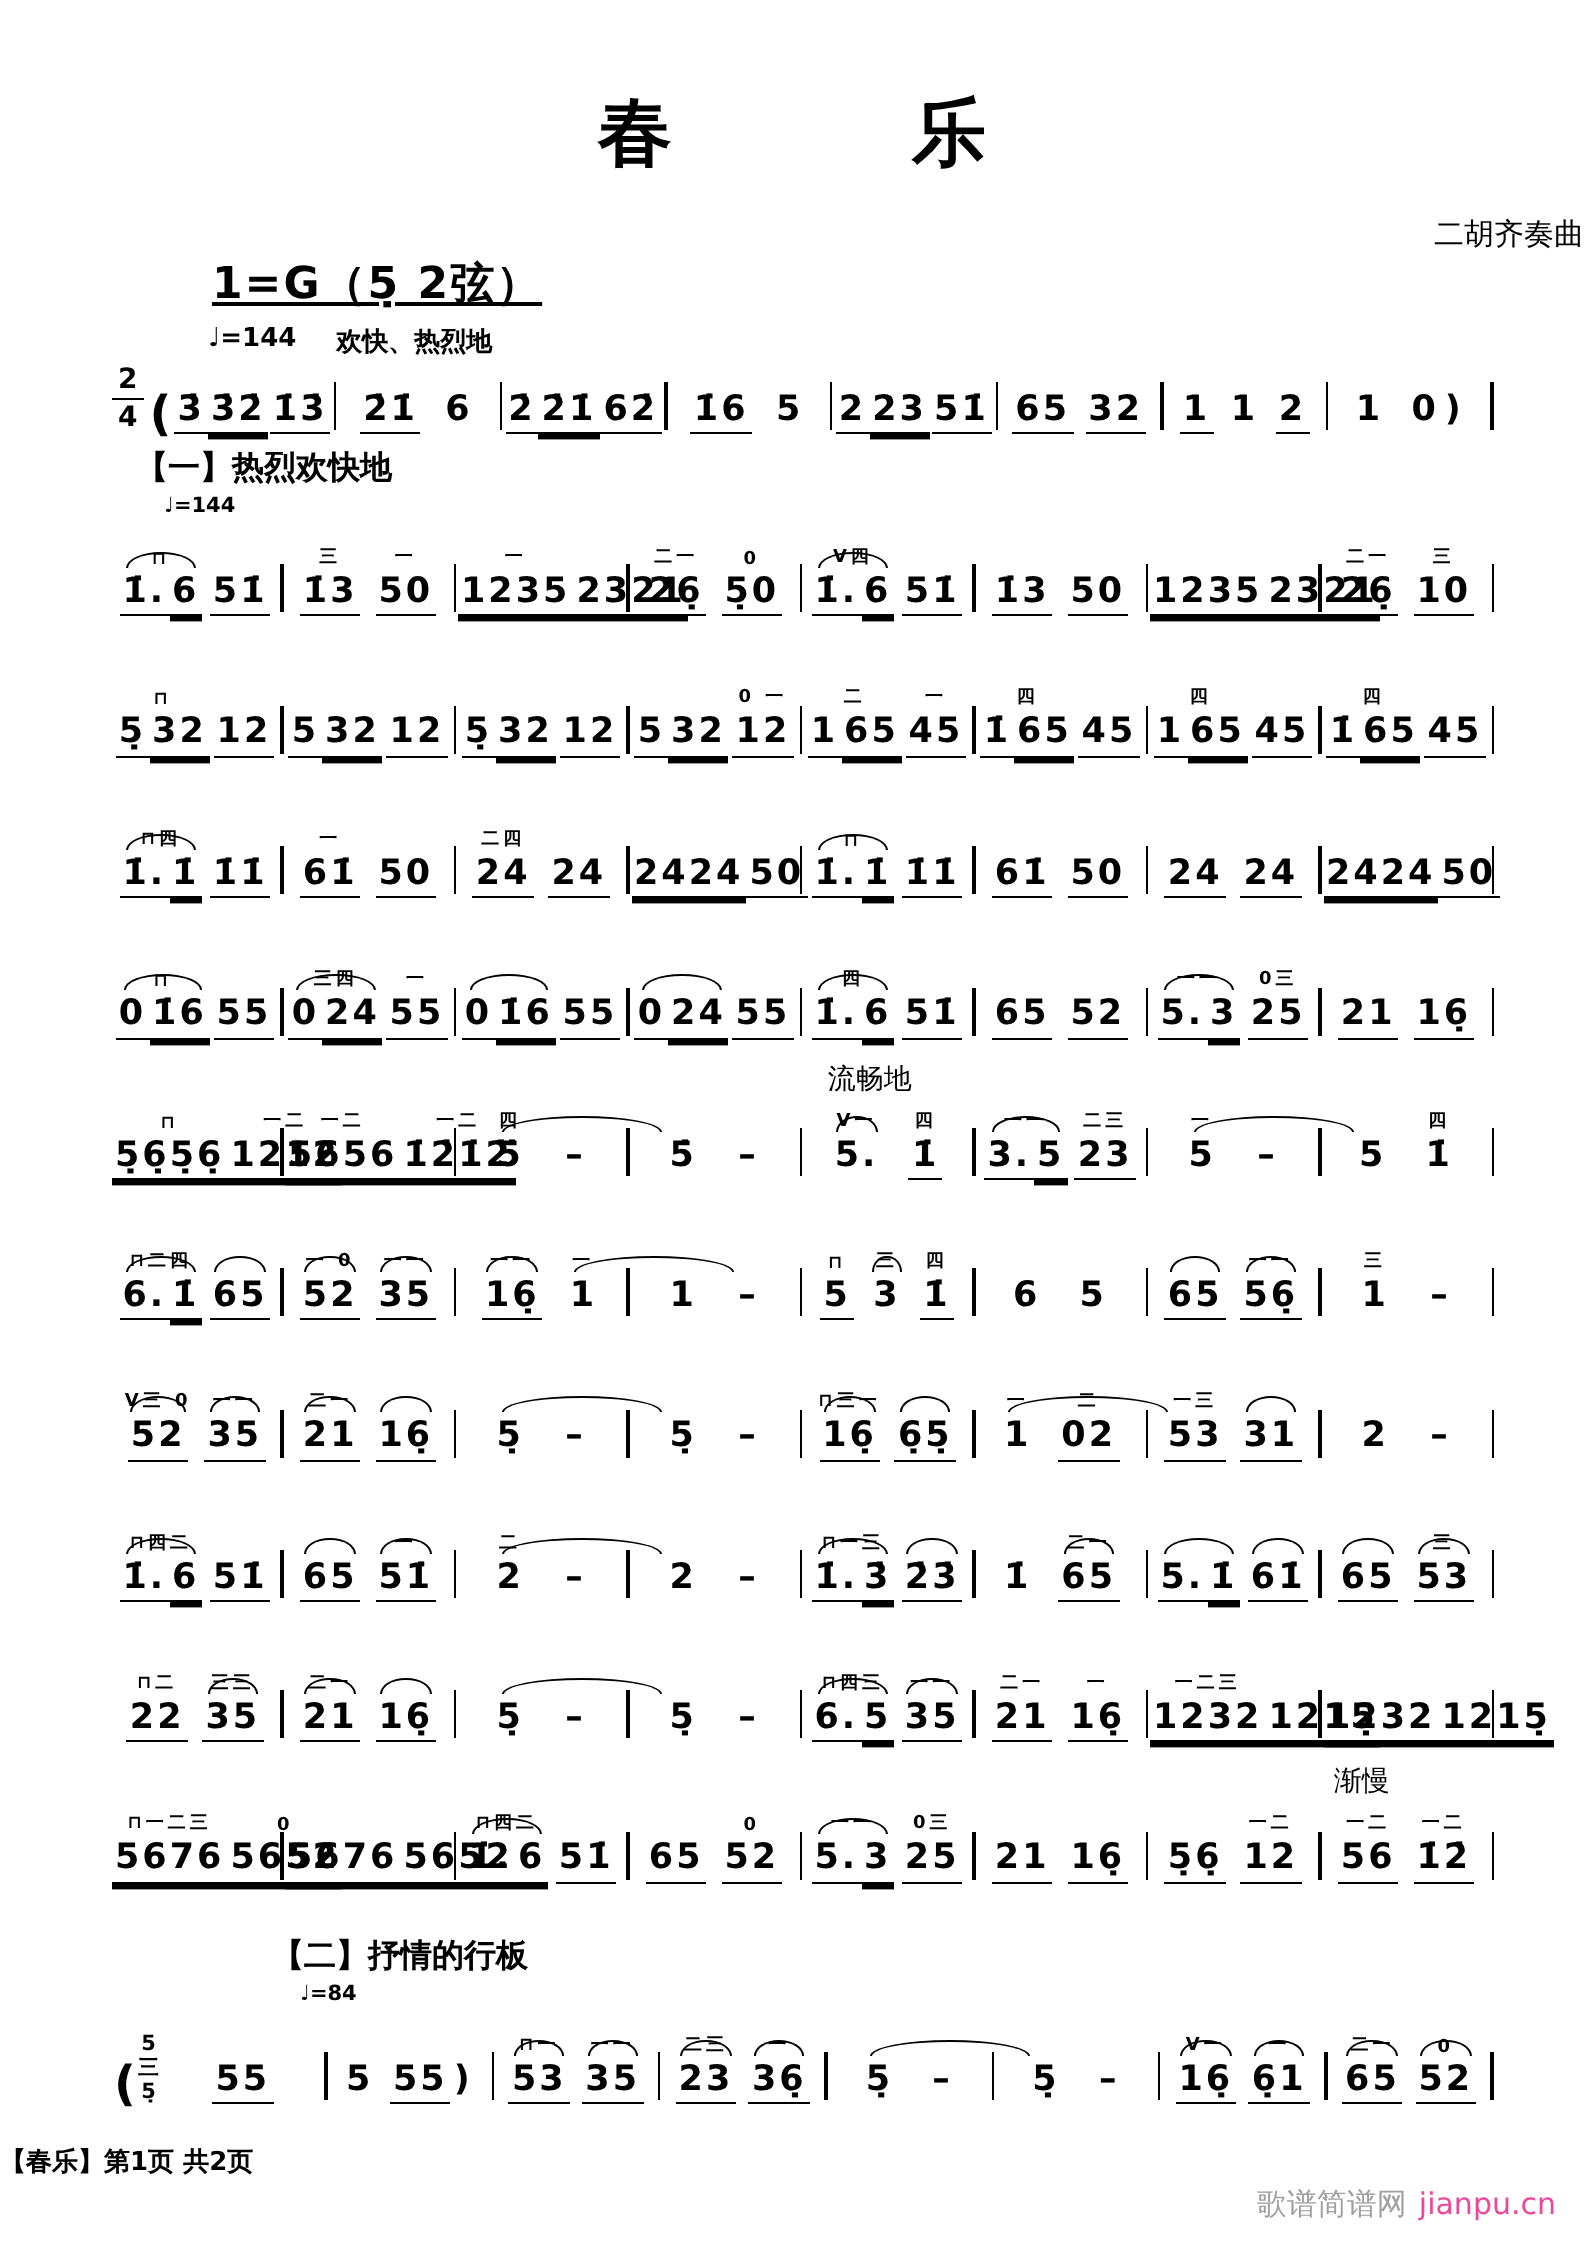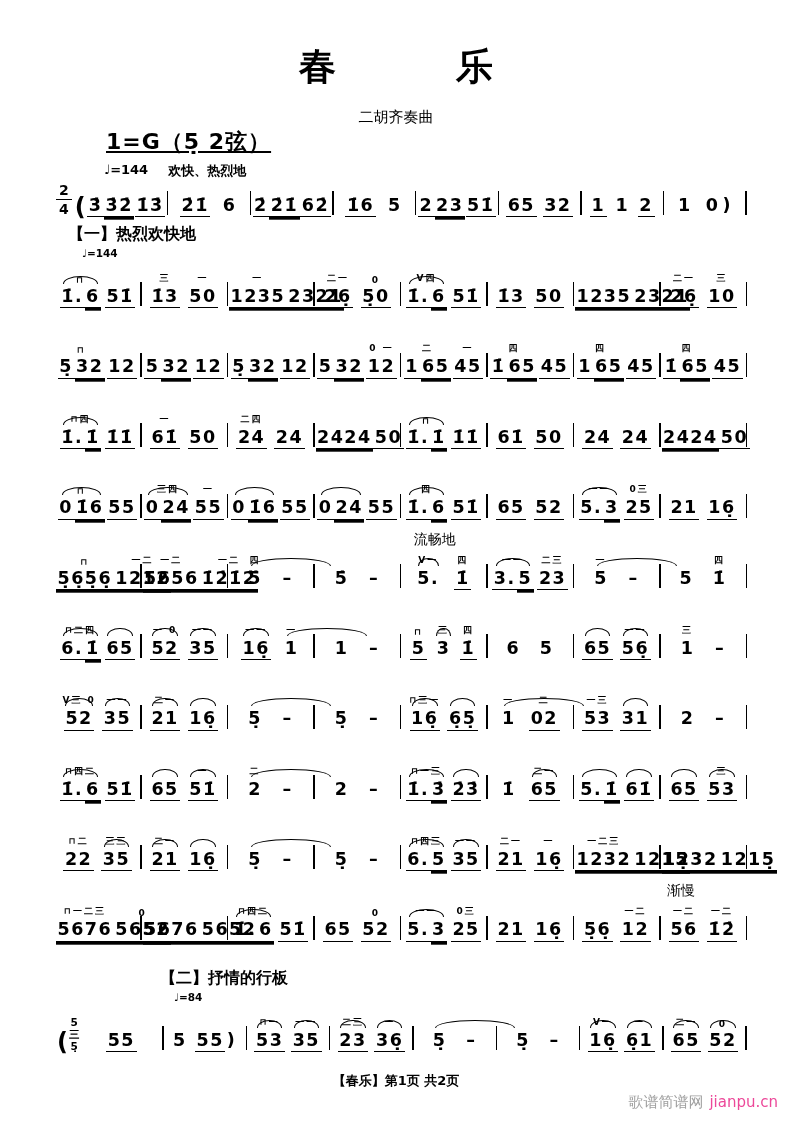--- a/index.html
+++ b/index.html
@@ -1,21 +1,21 @@
 <!DOCTYPE html>
 <html><head>
 <meta charset="utf-8">
 <style>
   html,body{margin:0;padding:0;background:#777;}
   .page{width:792px;height:1121px;background:#fff;position:relative;overflow:hidden;
         font-family:"DejaVu Sans","Liberation Sans",sans-serif;color:#000;}
   
   .hdr-title{position:absolute;top:42px;left:0;right:0;display:flex;justify-content:center;
              gap:120px;font-size:37px;font-weight:bold;}
-  .hdr-sub{position:absolute;top:108px;left:0;width:100%;text-align:center;font-size:15px;}
+  .hdr-sub{position:absolute;top:108px;left:0;width:100%;text-align:right;font-size:15px;}
   .hdr-key{position:absolute;top:127px;left:106px;font-size:22px;font-weight:bold;letter-spacing:1px;text-decoration:underline;}
   .hdr-tempo{position:absolute;top:162px;left:104px;font-size:13px;font-weight:bold;display:flex;gap:20px;}
   .hdr-credit{position:absolute;top:128px;right:95px;font-size:12.5px;line-height:1.75;}
   
   #music{position:absolute;top:183px;left:56px;width:692px;}
   .sys{display:flex;align-items:flex-end;justify-content:space-between;margin-bottom:26px;}
   .sys.compact{margin-bottom:7px;}
   .meas{flex:1;display:flex;justify-content:space-evenly;align-items:flex-end;min-width:0;}
   .bar{width:1.5px;height:24px;background:#000;margin:0 1px 2px;flex:none;}
   .beat{position:relative;display:flex;flex-direction:column;align-items:center;}
@@ -33,21 +33,21 @@
   .ts{display:flex;flex-direction:column;align-items:center;font-size:14px;font-weight:bold;
       line-height:1;margin:0 2px 1px 0;align-self:flex-end;}
   .tsn{border-bottom:1.7px solid #000;padding:0 3px 2px;}
   .tsd{padding-top:2px;}
   .paren{font-size:24px;font-weight:bold;align-self:flex-end;line-height:.85;margin:0 1px;}
   .stack{display:flex;flex-direction:column;align-items:center;font-size:10.5px;font-weight:bold;
          line-height:1.15;align-self:flex-end;margin:0 2px 0 0;}
   .secblock{margin:0 0 5px 12px;}
   .sec{font-size:16px;font-weight:bold;}
   .stempo{font-size:10.5px;font-weight:bold;margin:2px 0 0 14px;}
-  .footer{position:absolute;top:1072px;left:0;width:100%;text-align:center;font-size:13px;font-weight:bold;}
+  .footer{position:absolute;top:1072px;left:0;width:100%;text-align:left;font-size:13px;font-weight:bold;}
   .wm{position:absolute;top:1093px;right:14px;font-size:15px;color:#a0a0a0;}
   .wm .dom{color:#ec4899;margin-left:6px;}
 </style>
 </head>
 <body>
 
 <div class="page">
   <div class="hdr-title">
     <span>春</span>
     <span>乐</span>
@@ -1499,21 +1499,21 @@
           </div>
           <div class="beat">
             <div class="ann">一二</div>
             <div class="nr">
               <span class="p u1">1̇2̇</span>
             </div>
           </div>
         </div>
         <div class="bar"></div>
       </div>
-      <div class="secblock" style="margin-left: 104px;">
+      <div class="secblock" style="margin-left: 80px;">
         <div class="sec">【二】抒情的行板</div>
         <div class="stempo">♩=84</div>
       </div>
       <div class="sys">
         <div class="paren">(</div>
         <div class="stack">
           <div class="srow">5</div>
           <div class="srow">三</div>
           <div class="srow">5̣</div>
         </div>

